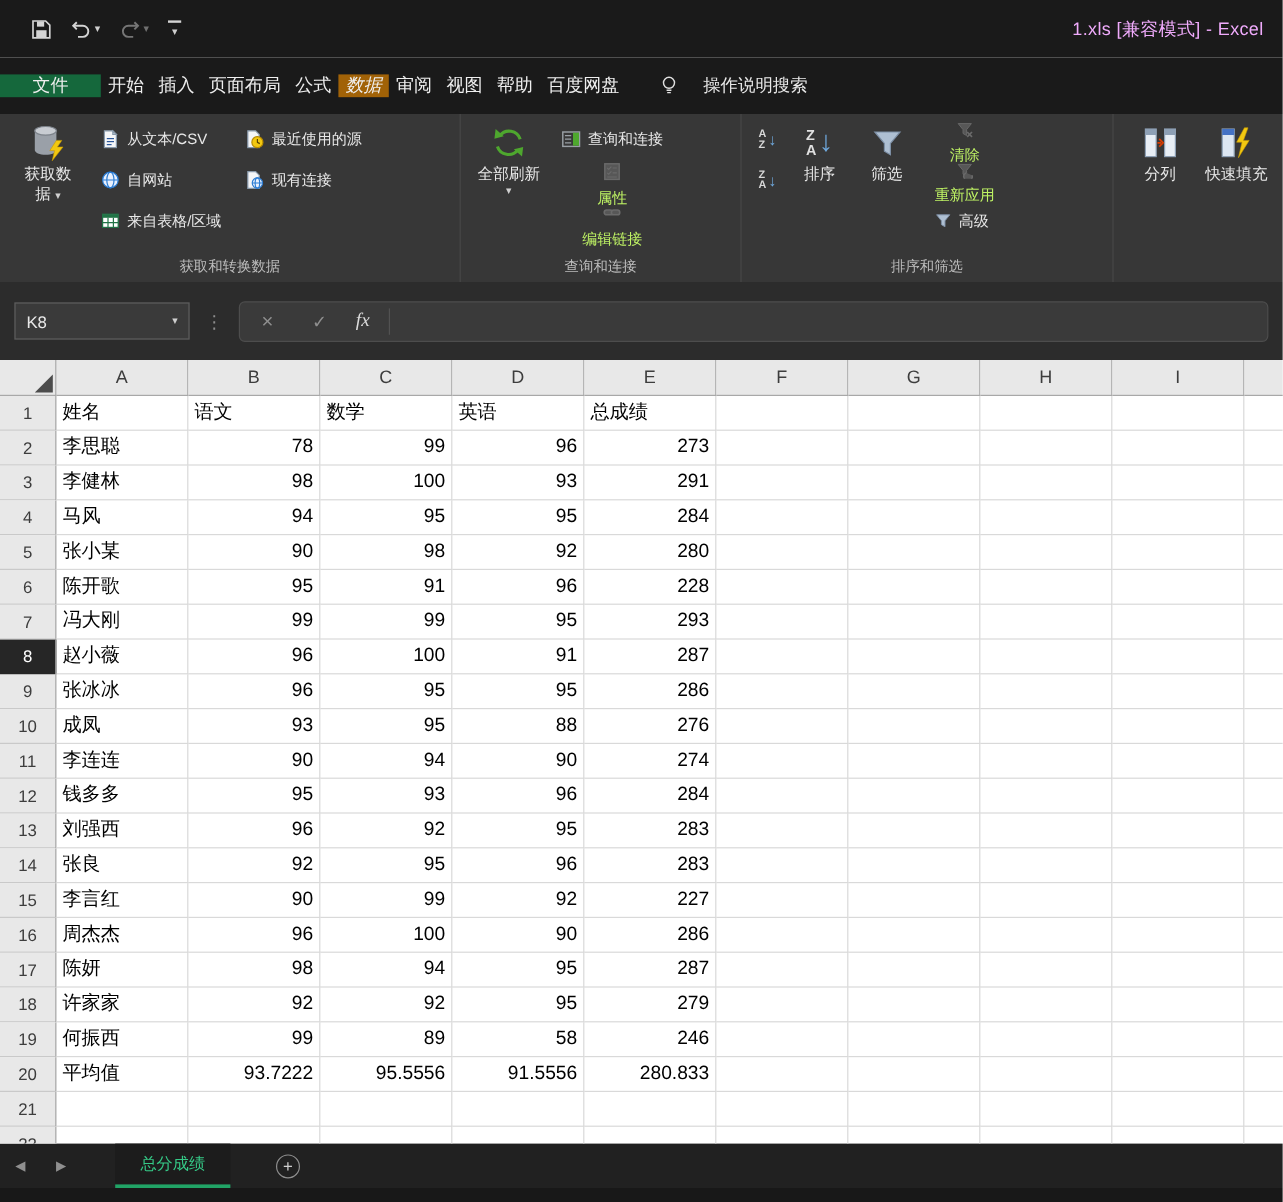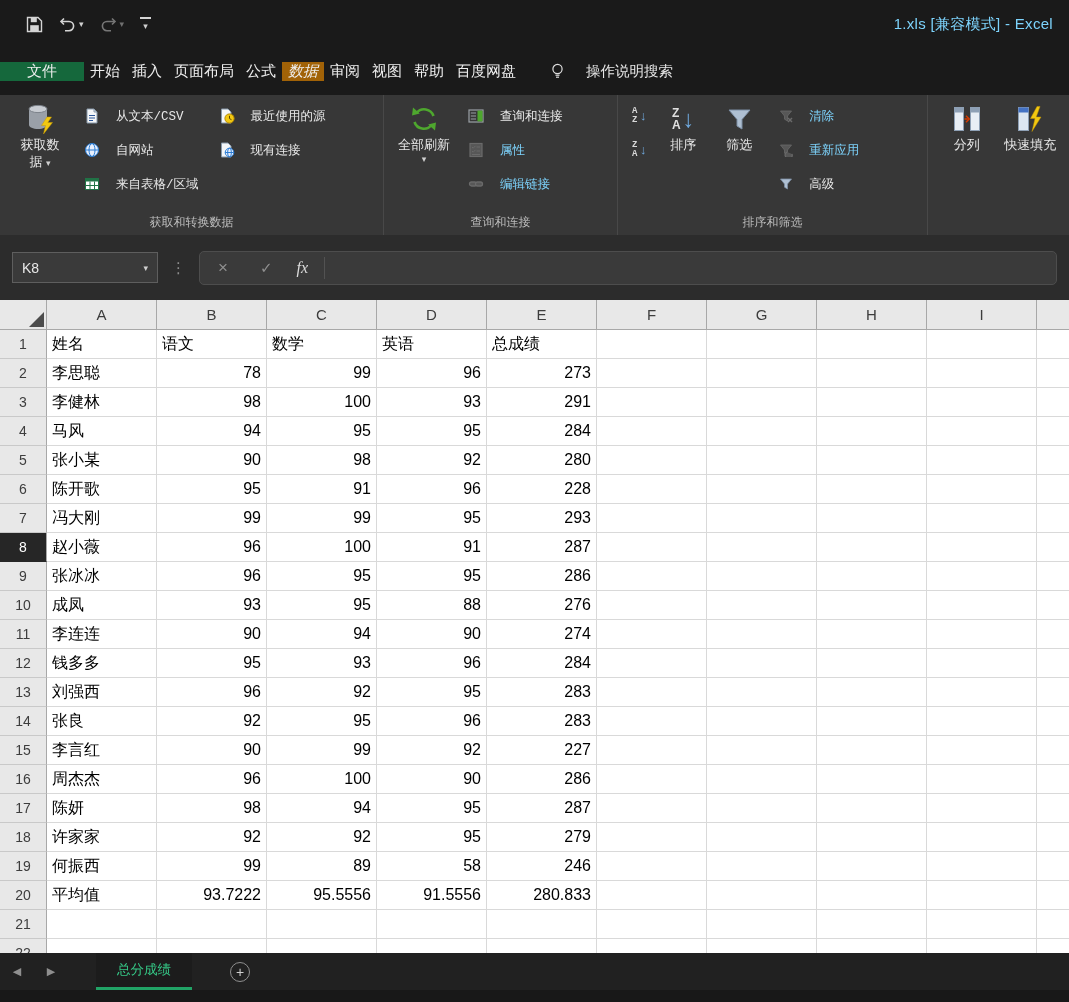--- a/index.html
+++ b/index.html
@@ -7,21 +7,21 @@
   body { font-family:"Liberation Sans","DejaVu Sans",sans-serif; background:#fff; position:relative; }
 
   
   .titlebar { height:48px; background:#1a1a1a; display:flex; align-items:center; color:#e8e8e8; }
   .qat { display:flex; align-items:center; gap:16px; padding-left:26px; }
   .qat-item { display:flex; align-items:center; gap:3px; }
   .caret-sm { font-size:9px; color:#cfcfcf; }
   .caret-sm.dis { color:#707070; }
   .qat-more { display:flex; flex-direction:column; align-items:center; }
   .qat-more .line { width:11px; height:2px; background:#d4d4d4; margin-bottom:2px; }
-  .wintitle { margin-left:auto; padding-right:16px; font-size:15px; color:#7dd3fc; letter-spacing:.3px; }
+  .wintitle { margin-left:auto; padding-right:16px; font-size:15px; color:#f0abfc; letter-spacing:.3px; }
 
   
   .tabrow { height:47px; background:#1a1a1a; display:flex; align-items:center; color:#efefef; font-size:15px; }
   .tab { display:flex; align-items:center; padding:0 6px; }
   .tab.file { background:#15683C; padding:0 27px; }
   .tab.active { background:#a16207;font-style:italic; }
   .tellme { display:flex; align-items:center; gap:21px; margin-left:28px; font-size:14.5px; color:#e8e8e8; }
 
   
   .ribbon { height:140px; background:#373737; display:flex; color:#e8e8e8; overflow:hidden; }
@@ -32,22 +32,22 @@
   .g1 { min-width:384px; } .g2 { min-width:234px; } .g3 { min-width:310px; } .g4 { width:141px; }
 
   .rbn-big { display:flex; flex-direction:column; align-items:center; width:64px; padding-top:2px; }
   .icon30 { height:36px; display:flex; align-items:center; justify-content:center; }
   .rbn-big-label { font-size:13px; line-height:1.3; text-align:center; color:#e8e8e8; }
   .w50 { width:50px; } .w60 { width:60px; }
   .caret-in { font-size:9px; color:#cfcfcf; }
   .caret-block { display:block; font-size:9px; line-height:11px; color:#cfcfcf; }
 
   .rbn-col { display:flex; flex-direction:column; gap:4px; padding:2px 4px 0 8px; }
-  .rbn-sm { display:flex; align-items:center; gap:16px; font-size:12.5px; height:30px; padding:0 4px; white-space:nowrap; color:#e8e8e8;font-family:Liberation Mono, monospace; }
-  .rbn-sm.disabled { color:#7dd3fc; }
+  .rbn-sm { display:flex; align-items:center; gap:6px; font-size:12.5px; height:30px; padding:0 4px; white-space:nowrap; color:#e8e8e8; }
+  .rbn-sm.disabled { color:#bef264;flex-direction:column; }
   .rbn-sm.disabled svg * { stroke:#6a6a6a; fill:#575757; }
 
   .sort-sm { display:flex; align-items:center; gap:2px; }
   .sort-sm .letters { display:flex; flex-direction:column; font-size:9px; line-height:9px; font-weight:bold; color:#d8d8d8; }
   .sort-sm .arr { color:#6fa8dc; font-size:13px; font-weight:bold; }
   .sort-big { gap:2px; display:flex; align-items:center; }
   .sort-big .letters { display:flex; flex-direction:column; font-size:12px; line-height:12px; font-weight:bold; color:#e0e0e0; }
   .sort-big .arr-big { color:#6fa8dc; font-size:24px; font-weight:bold; line-height:24px; }
 
   

